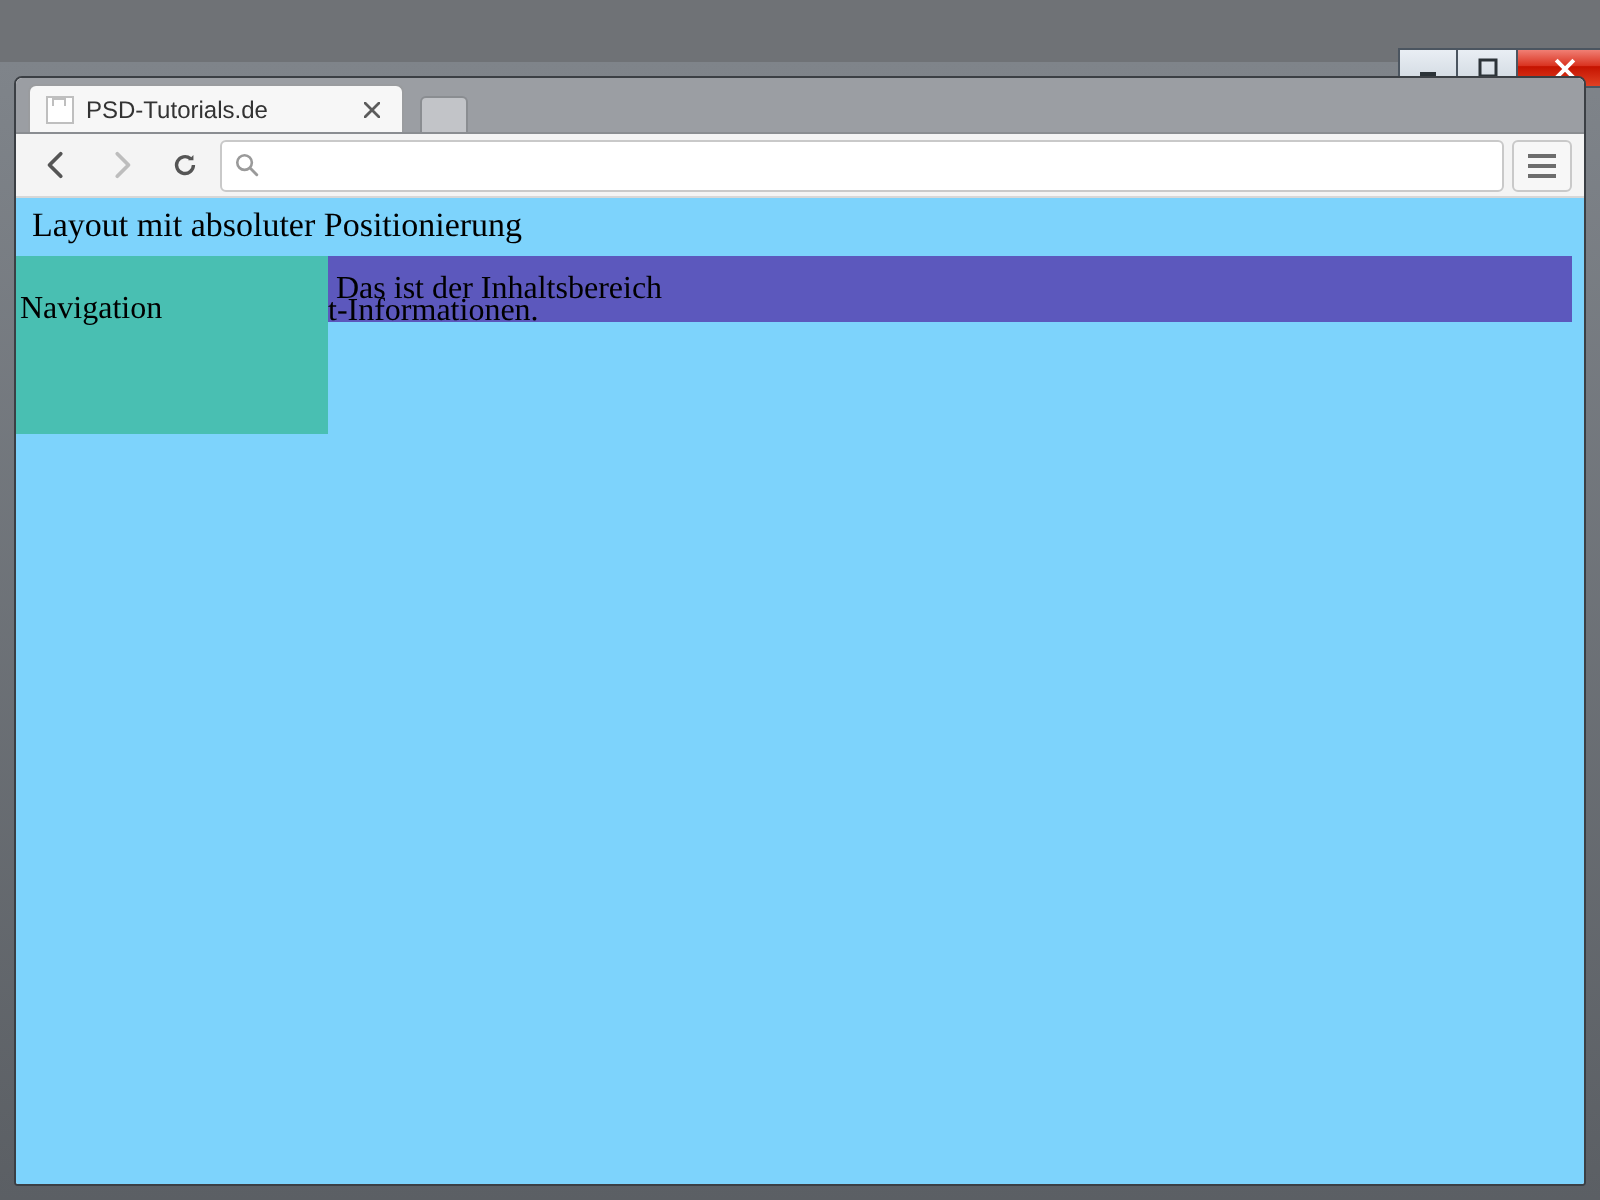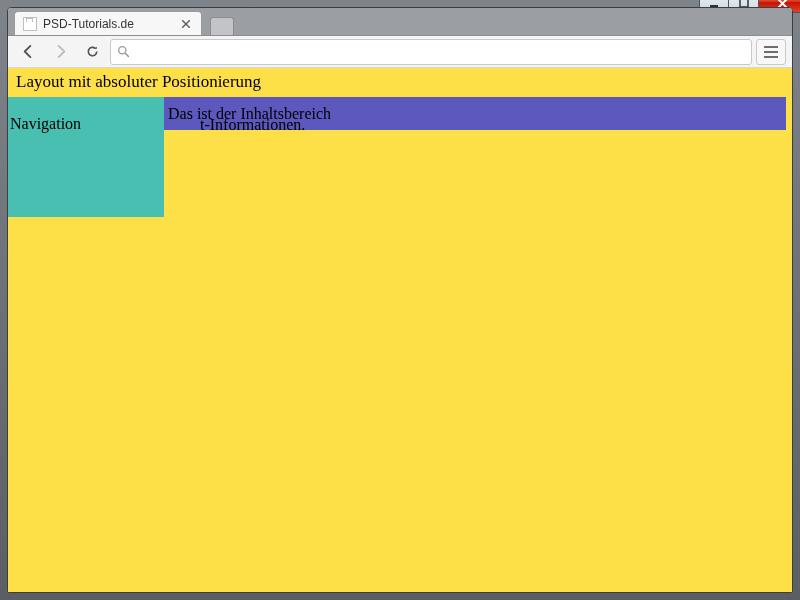--- a/index.html
+++ b/index.html
@@ -3,20 +3,21 @@
 <meta charset="utf-8">
 <style>
   html,body{margin:0;padding:0;height:100%;font-family:"Segoe UI",Arial,sans-serif;font-size:12px;color:#000;background:#6f7276;}
   *{box-sizing:border-box;}
 
   
   .window{
     position:absolute;inset:0;
     background:linear-gradient(#7f848a,#5b5f64);
     padding:7px;
+    margin-top:31px;
   }
   .window-inner{
     position:relative;width:100%;height:100%;
     background:#fff;
     border:1px solid #3b3f44;
     border-radius:4px 4px 2px 2px;
     box-shadow:0 0 0 1px rgba(255,255,255,.25) inset;
     overflow:hidden;
   }
 
@@ -70,40 +71,40 @@
     flex:1;height:26px;border:1px solid #c9c9c9;border-radius:3px;background:#fff;
     display:flex;align-items:center;padding:0 6px;gap:6px;color:#8d8d8d;
   }
   .omnibox input{
     flex:1;border:none;outline:none;font-size:13px;background:transparent;color:#222;
   }
   .menu-btn{width:30px;height:26px;border:1px solid #c9c9c9;border-radius:3px;background:#f7f7f7;display:flex;align-items:center;justify-content:center;color:#6d6d6d;}
 
   
   .viewport{
-    position:absolute;left:0;right:0;top:60px;bottom:0;background:#fde047;
+    position:absolute;left:0;right:0;top:60px;bottom:0;background:#7dd3fc;
     font-family:"Times New Roman",serif;font-size:16px;color:#000;
   }
   .page{
     position:relative;width:100%;height:100%;
   }
   .page-title{
     margin:4px 0 2px 8px;font-size:17px;
   }
   .content-band{
     position:absolute;left:0;right:6px;top:25px;height:33px;
     padding-left:160px;background:#5c58bd;color:#000;
     display:flex;align-items:center;
   }
   .nav-box{
-    position:absolute;left:0;top:25px;width:156px;height:120px;
+    position:absolute;left:0;top:25px;width:156px;height:89px;
     background:#49bfb2;color:#000;padding:18px 4px 0 2px;
   }
   .info-text{
-    position:absolute;left:156px;top:44px;color:#000;padding-left:36px;
+    position:absolute;left:156px;top:44px;color:#000;
   }
 </style>
 </head>
 <body>
 
 <div class="window">
 
   <div class="win-controls">
     <div class="win-btn win-min" title="Minimize">
       <svg width="10" height="10" viewBox="0 0 10 10">

